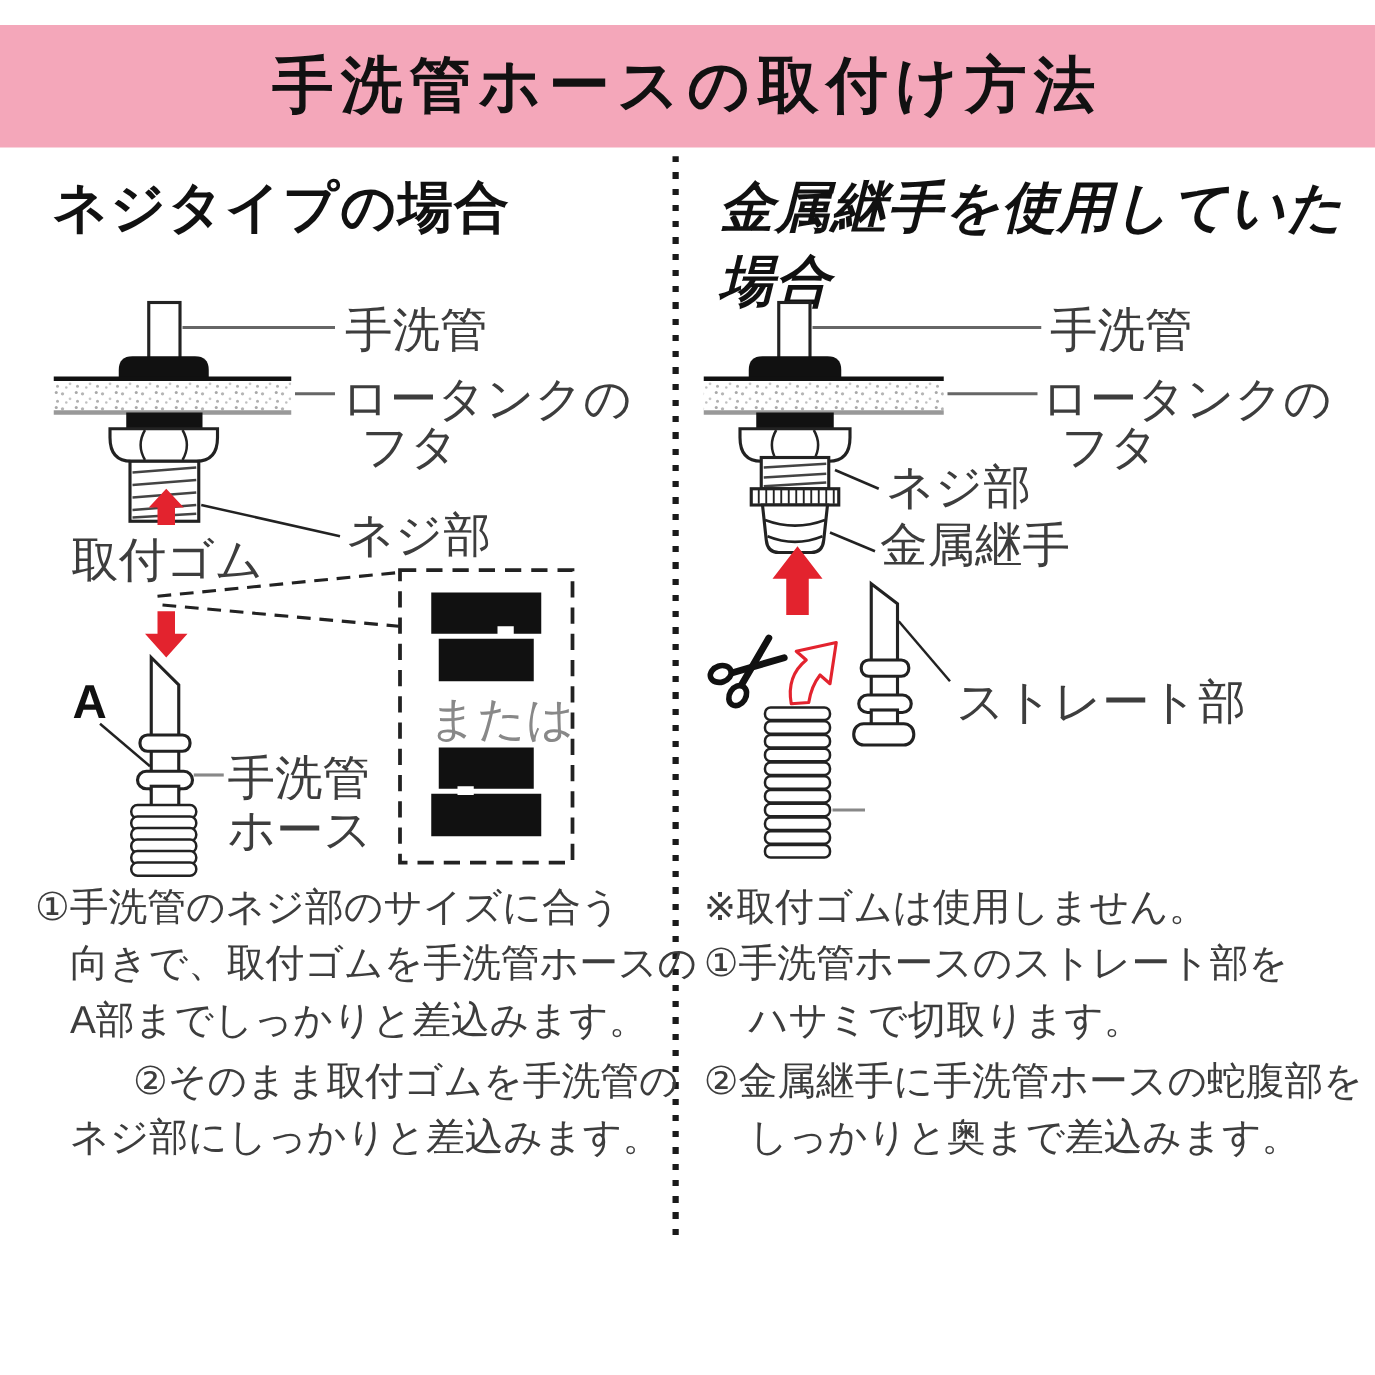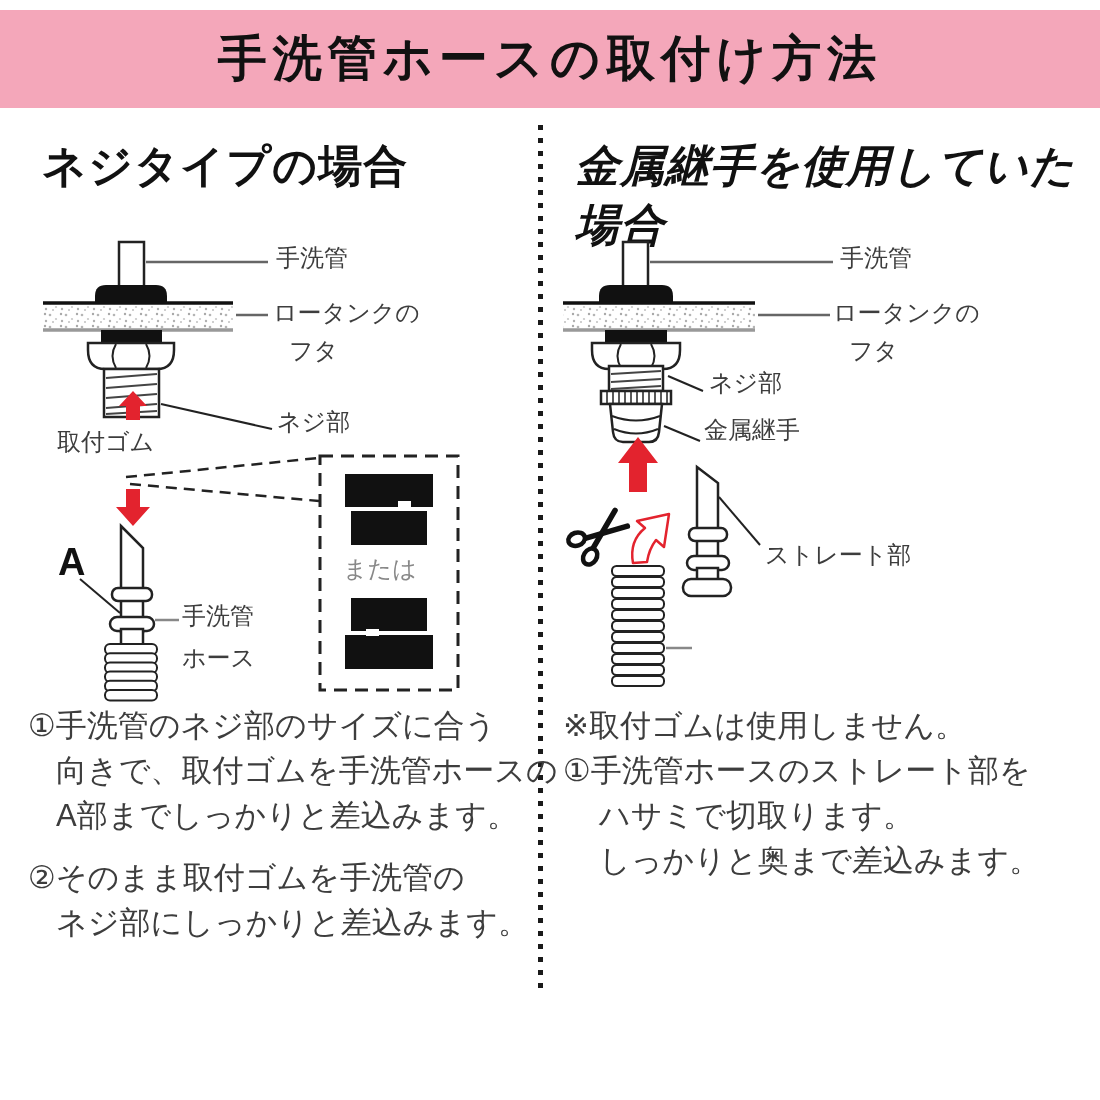--- a/index.html
+++ b/index.html
@@ -1,38 +1,38 @@
 <!DOCTYPE html>
 <html><head>
 <meta charset="utf-8">
 <style>
   html,body{margin:0;padding:0;background:#fff;}
   #page{position:relative;width:1100px;height:1100px;background:#fff;overflow:hidden;
         font-family:"Liberation Sans","DejaVu Sans",sans-serif;}
   
-  .banner{position:absolute;left:0;top:10px;width:1100px;height:98px;background:#F4A7BA;
+  .banner{position:absolute;left:0;top:20px;width:1100px;height:98px;background:#F4A7BA;
           display:flex;align-items:center;justify-content:center;}
   .banner h1{margin:0;font-size:49px;font-weight:bold;color:#111;letter-spacing:6px;}
   
   .divider{position:absolute;left:538px;top:125px;width:5px;height:870px;
            background:repeating-linear-gradient(to bottom,#1a1a1a 0 5px,transparent 5px 13px);}
   
   .colhead{position:absolute;font-size:44px;font-weight:bold;color:#111;letter-spacing:1px;margin:12px;}
   .head-left{left:30px;top:125px;}
   .head-right{left:563px;top:125px;font-style:italic;}
   
-  .lbl{position:absolute;font-size:24px;color:#3d3d3d;white-space:nowrap;line-height:1.1;}
+  .lbl{position:absolute;font-size:38px;color:#3d3d3d;white-space:nowrap;line-height:1.1;}
   .lbl-a{font-size:38px;font-weight:bold;color:#111;}
   .lbl-or{color:#888;}
   
   .instr{position:absolute;width:515px;font-size:31px;color:#3d3d3d;}
   .iline{line-height:45px;white-space:nowrap;}
   .ind{padding-left:28px;}
   .ind-r{padding-left:36px;}
-  .p2{margin-top:17px;}
+  .p2{margin-top:4px;text-align:right;}
   svg.diagram{position:absolute;left:0;top:0;}
 </style>
 </head>
 <body>
 
 <div id="page">
 
   <div class="banner">
     <h1>手洗管ホースの取付け方法</h1>
   </div>
@@ -191,16 +191,17 @@
     <div class="iline ind">向きで、取付ゴムを手洗管ホースの</div>
     <div class="iline ind">A部までしっかりと差込みます。</div>
     <div class="iline p2">②そのまま取付ゴムを手洗管の</div>
     <div class="iline ind">ネジ部にしっかりと差込みます。</div>
   </div>
 
   <div class="instr" style="left:563px;top:703px">
     <div class="iline">※取付ゴムは使用しません。</div>
     <div class="iline">①手洗管ホースのストレート部を</div>
     <div class="iline ind-r">ハサミで切取ります。</div>
+    <div class="iline p2">②金属継手に手洗管ホースの蛇腹部を</div>
     <div class="iline ind-r">しっかりと奥まで差込みます。</div>
   </div>
 
 </div>
 
 </body></html>

